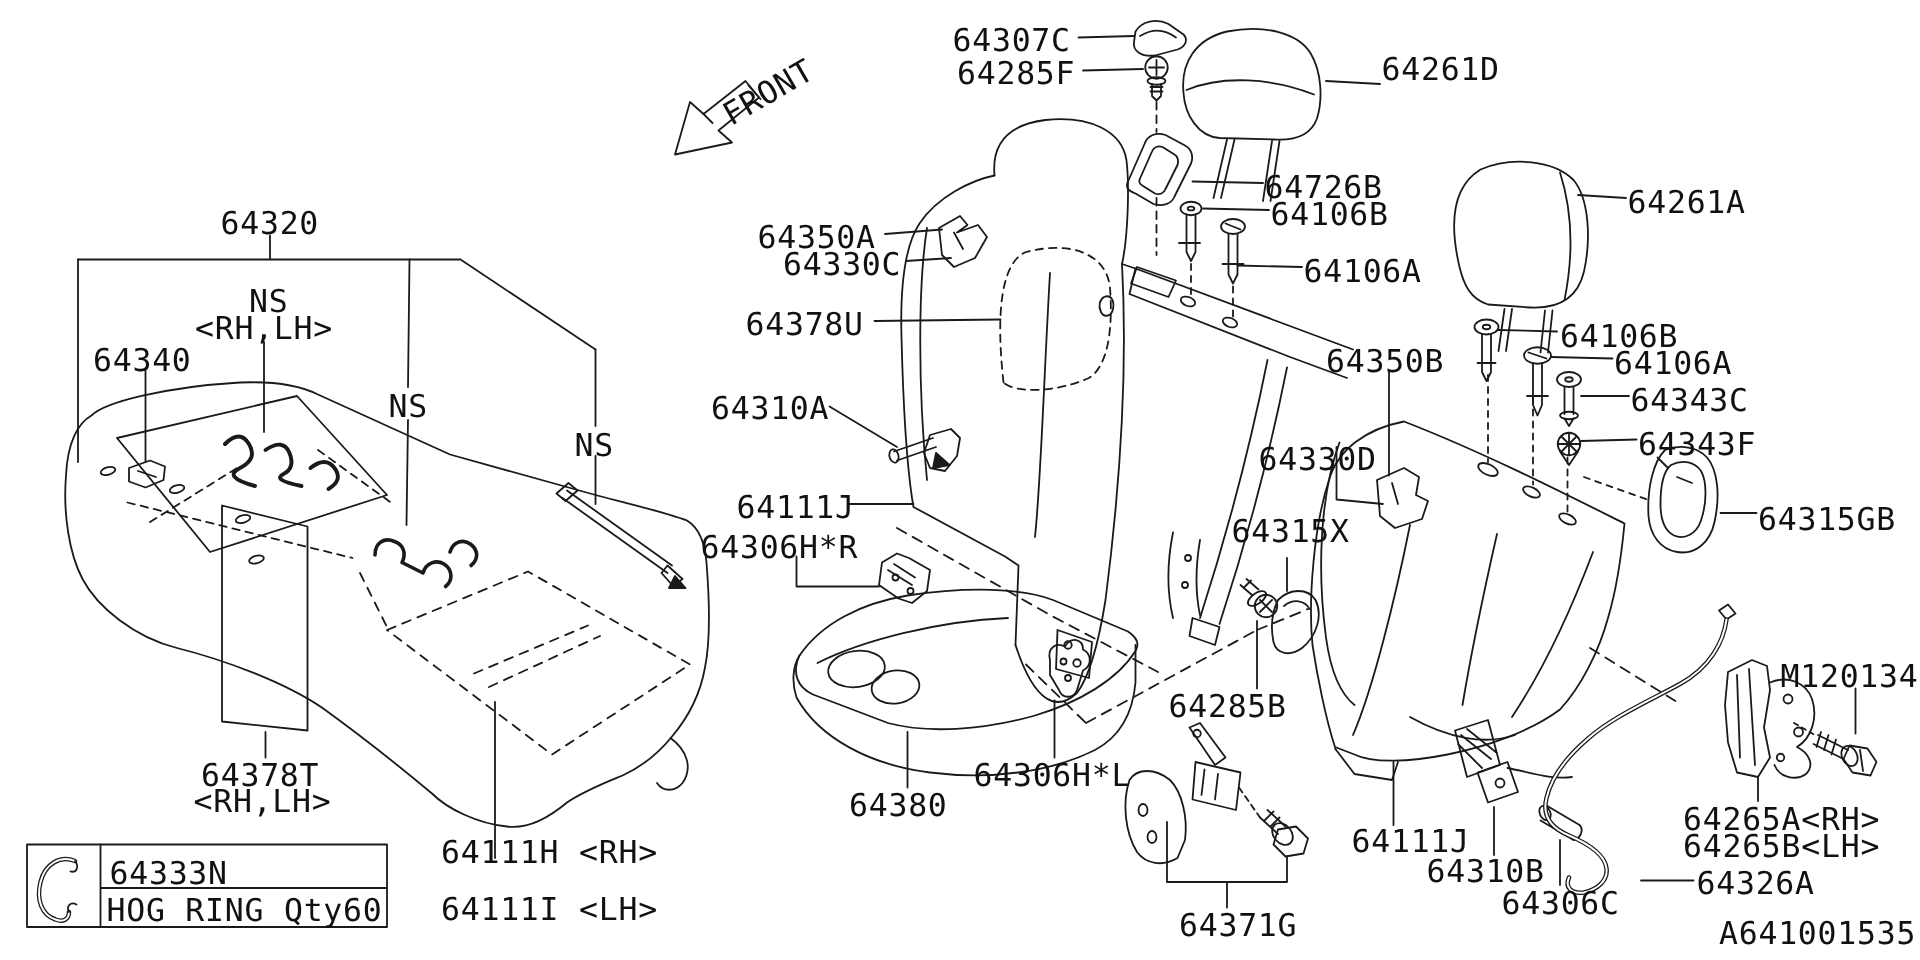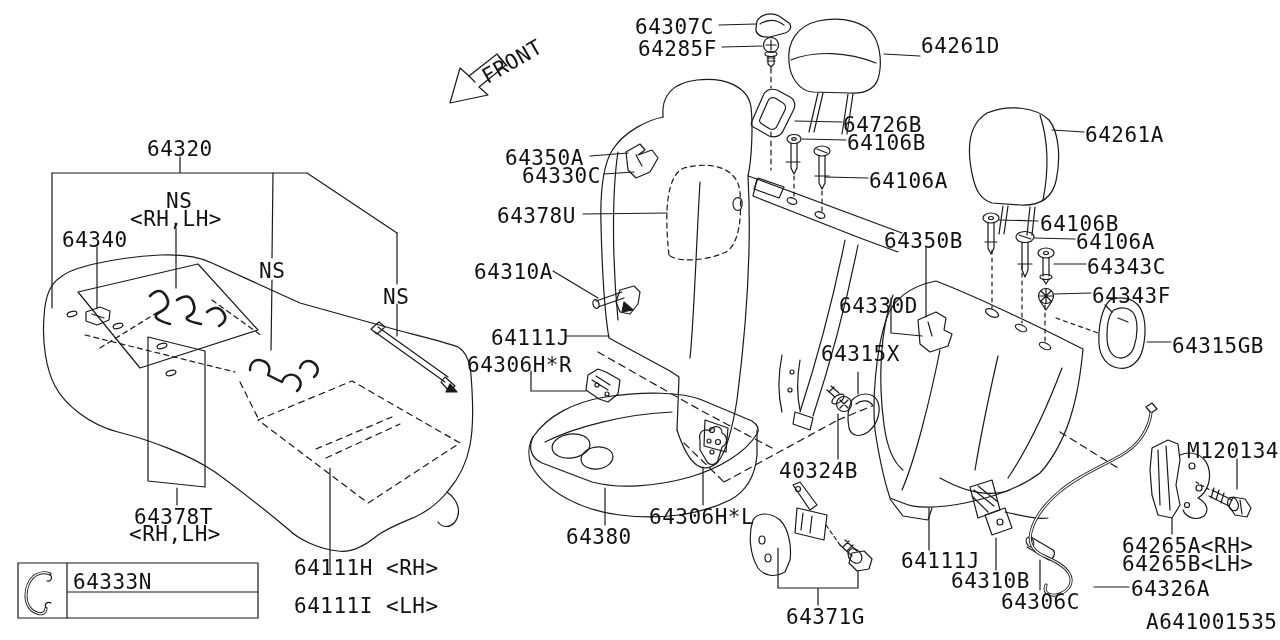--- a/index.html
+++ b/index.html
@@ -338,34 +338,35 @@
 <div class="lbl" style="left:491px;top:328px">64111J</div>
 <div class="lbl" style="left:467px;top:355px">64306H*R</div>
 <div class="lbl" style="left:884px;top:231px">64350B</div>
 <div class="lbl" style="left:839px;top:296px">64330D</div>
 <div class="lbl" style="left:1040px;top:214px">64106B</div>
 <div class="lbl" style="left:1076px;top:232px">64106A</div>
 <div class="lbl" style="left:1087px;top:257px">64343C</div>
 <div class="lbl" style="left:1092px;top:286px">64343F</div>
 <div class="lbl" style="left:1172px;top:336px">64315GB</div>
 <div class="lbl" style="left:821px;top:344px">64315X</div>
-<div class="lbl" style="left:779px;top:461px">40324B</div>
+<div class="lbl" style="left:779px;top:461px">64285B</div>
 <div class="lbl" style="left:649px;top:507px">64306H*L</div>
 <div class="lbl" style="left:786px;top:607px">64371G</div>
 <div class="lbl" style="left:566px;top:527px">64380</div>
 <div class="lbl" style="left:901px;top:551px">64111J</div>
 <div class="lbl" style="left:951px;top:571px">64310B</div>
 <div class="lbl" style="left:1001px;top:592px">64306C</div>
 <div class="lbl" style="left:1131px;top:579px">64326A</div>
 <div class="lbl" style="left:1187px;top:441px">M120134</div>
 <div class="lbl" style="left:1122px;top:536px">64265A&lt;RH&gt;</div>
 <div class="lbl" style="left:1122px;top:554px">64265B&lt;LH&gt;</div>
 <div class="lbl" style="left:134px;top:507px">64378T</div>
 <div class="lbl" style="left:129px;top:524px">&lt;RH,LH&gt;</div>
 <div class="lbl" style="left:294px;top:558px">64111H &lt;RH&gt;</div>
 <div class="lbl" style="left:294px;top:596px">64111I &lt;LH&gt;</div>
 
 <div class="lbl front" style="left:484px;top:68px">FRONT</div>
 <div class="lbl" style="left:1146px;top:612px">A641001535</div>
 
 <div class="lbl" style="left:73px;top:572px">64333N</div>
+<div class="lbl" style="left:71px;top:597px">HOG RING Qty60</div>
 
 </div>
 
 </body></html>

